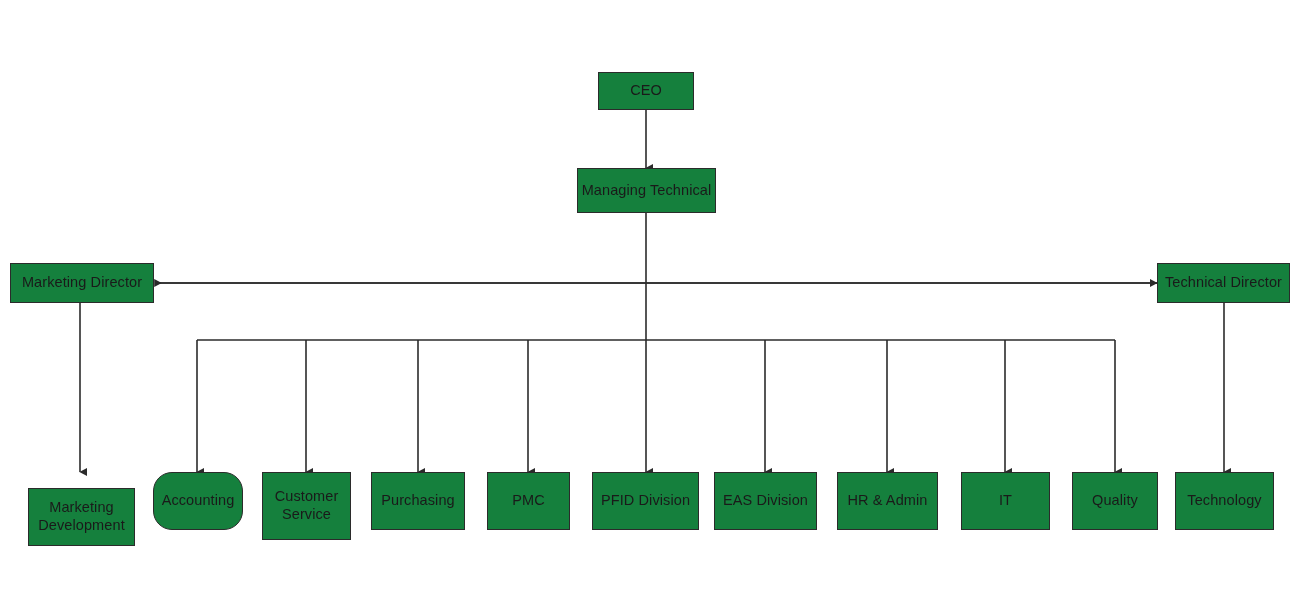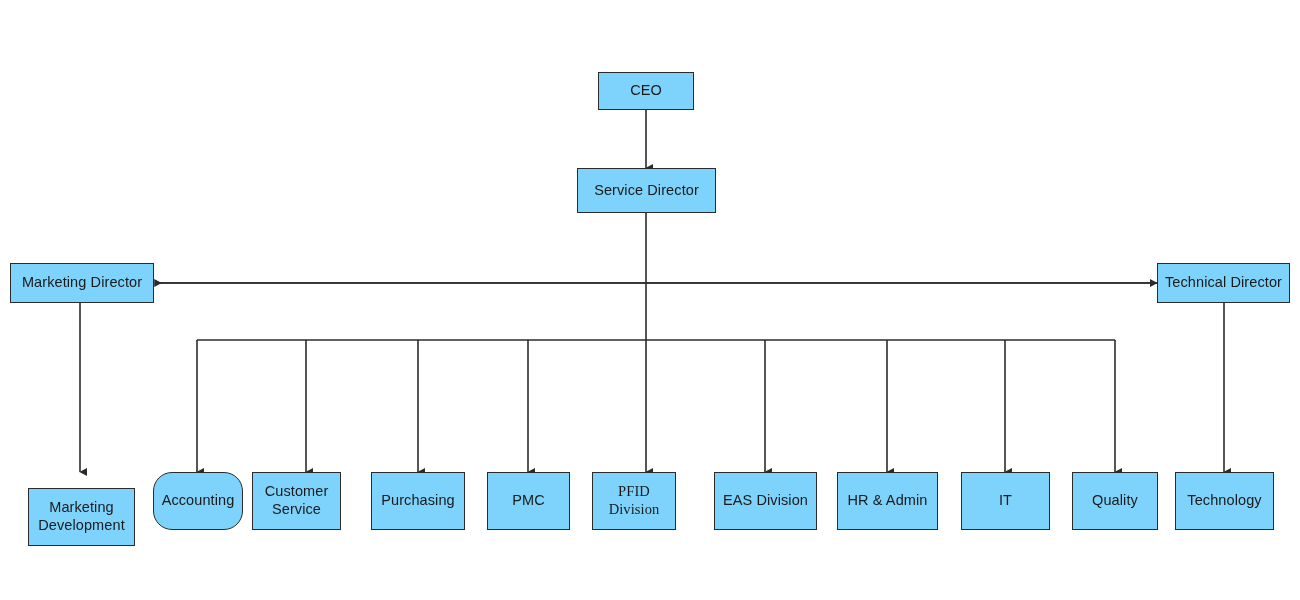--- a/index.html
+++ b/index.html
@@ -22,21 +22,21 @@
   svg.connectors {
     position: absolute;
     left: 0;
     top: 0;
     width: 1300px;
     height: 600px;
   }
   .node-box {
     position: absolute;
     box-sizing: border-box;
-    background: #7dd3fc;
+    background: #15803d;
     border: 1.6px solid #2b2b2b;
     display: flex;
     align-items: center;
     justify-content: center;
     text-align: center;
     color: #1a1a1a;
     font-family: "Liberation Sans", sans-serif;
     font-size: 14.5px;
     line-height: 1.22;
     letter-spacing: 0.1px;
@@ -76,31 +76,31 @@
         <line x1="528" y1="340" x2="528" y2="472" marker-end="url(#arrow-down)"></line>
         <line x1="765" y1="340" x2="765" y2="472" marker-end="url(#arrow-down)"></line>
         <line x1="887" y1="340" x2="887" y2="472" marker-end="url(#arrow-down)"></line>
         <line x1="1005" y1="340" x2="1005" y2="472" marker-end="url(#arrow-down)"></line>
         <line x1="1115" y1="340" x2="1115" y2="472" marker-end="url(#arrow-down)"></line>
       </g>
   </svg>
 
   <div id="node-layer">
       <div class="node-box" style="left: 598px; top: 72px; width: 96px; height: 38px;">CEO</div>
-      <div class="node-box" style="left: 577px; top: 168px; width: 139px; height: 45px;">Service Director</div>
+      <div class="node-box" style="left: 577px; top: 168px; width: 139px; height: 45px;">Managing Technical</div>
       <div class="node-box" style="left: 10px; top: 263px; width: 144px; height: 40px;">Marketing Director</div>
       <div class="node-box" style="left: 1157px; top: 263px; width: 133px; height: 40px;">Technical Director</div>
       <div class="node-box" style="left: 28px; top: 472px; width: 107px; height: 58px; margin-top: 16px;">Marketing
 Development</div>
       <div class="node-box" style="left: 153px; top: 472px; width: 90px; height: 58px; border-radius: 19px;">Accounting</div>
-      <div class="node-box" style="left: 252px; top: 472px; width: 89px; height: 58px;">Customer
+      <div class="node-box" style="left: 262px; top: 472px; width: 89px; height: 68px;">Customer
 Service</div>
       <div class="node-box" style="left: 371px; top: 472px; width: 94px; height: 58px;">Purchasing</div>
       <div class="node-box" style="left: 487px; top: 472px; width: 83px; height: 58px;">PMC</div>
-      <div class="node-box" style="left: 592px; top: 472px; width: 84px; height: 58px; font-family: Liberation Serif, serif;">PFID Division</div>
+      <div class="node-box" style="left: 592px; top: 472px; width: 107px; height: 58px;">PFID Division</div>
       <div class="node-box" style="left: 714px; top: 472px; width: 103px; height: 58px;">EAS Division</div>
       <div class="node-box" style="left: 837px; top: 472px; width: 101px; height: 58px;">HR &amp; Admin</div>
       <div class="node-box" style="left: 961px; top: 472px; width: 89px; height: 58px;">IT</div>
       <div class="node-box" style="left: 1072px; top: 472px; width: 86px; height: 58px;">Quality</div>
       <div class="node-box" style="left: 1175px; top: 472px; width: 99px; height: 58px;">Technology</div>
     </div>
 
 </div>
 
 </body></html>

